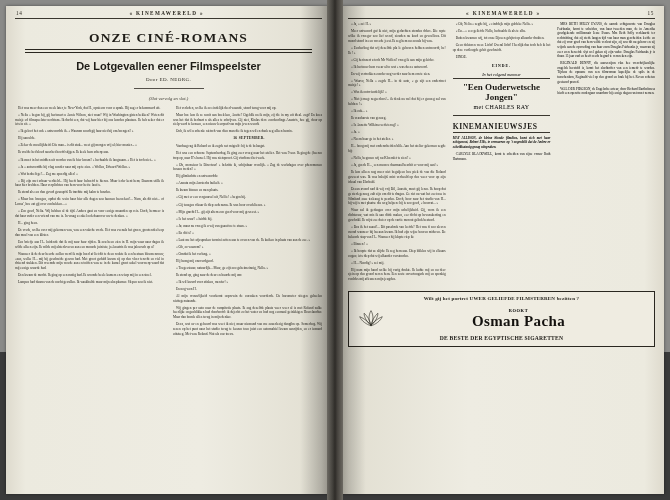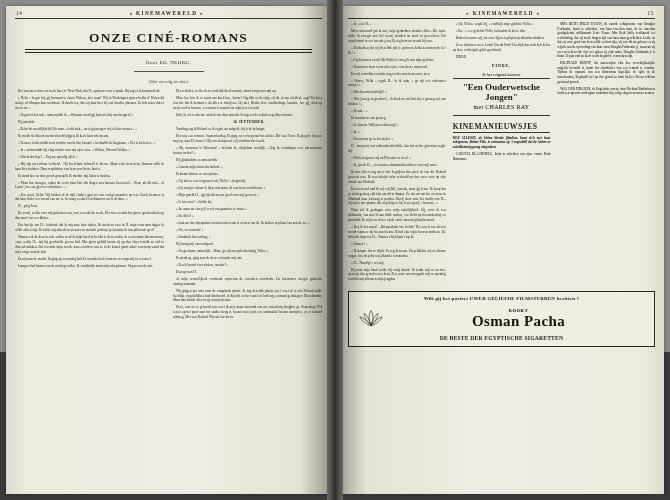--- a/index.html
+++ b/index.html
@@ -274,20 +274,21 @@
     <div class="pagehead">
       <span>14</span>
       <span class="mag">« KINEMAWERELD »</span>
       <span style="width:10px"></span>
     </div>
     <div class="rule"></div>
 
     <div class="content">
       <div class="title-main">ONZE CINÉ-ROMANS</div>
       <div class="title-rules"></div>
+      <div class="subtitle">De Lotgevallen eener Filmspeelster</div>
       <div class="byline">Door ED. NEORG.</div>
       <div class="byline-rule"></div>
       <div class="cont-note">(Slot vervolg en slot.)</div>
 
       <div class="cols2">
         <div class="col">
           <div class="body">
             <p>Het was meer dan een week later, te New-York, dat H., opnieuw voor u sprak. Hij zag er bekommerd uit.</p>
             <p>« Nelia » begon hij, gij herinnert u Annie Wilson, niet waar? Wij in Washington gisten bekken? Weten dit meisje ed filmspeelster nochtans. Ik dacht een, dat wij haar hier bij ons konden plaatsen. Ik heb zeker dat er iets in zit. »</p>
             <p>« Ik geloof het ook » antwoordde ik. « Waarom zoudt gij haar niet bij ons brengen? »</p>

